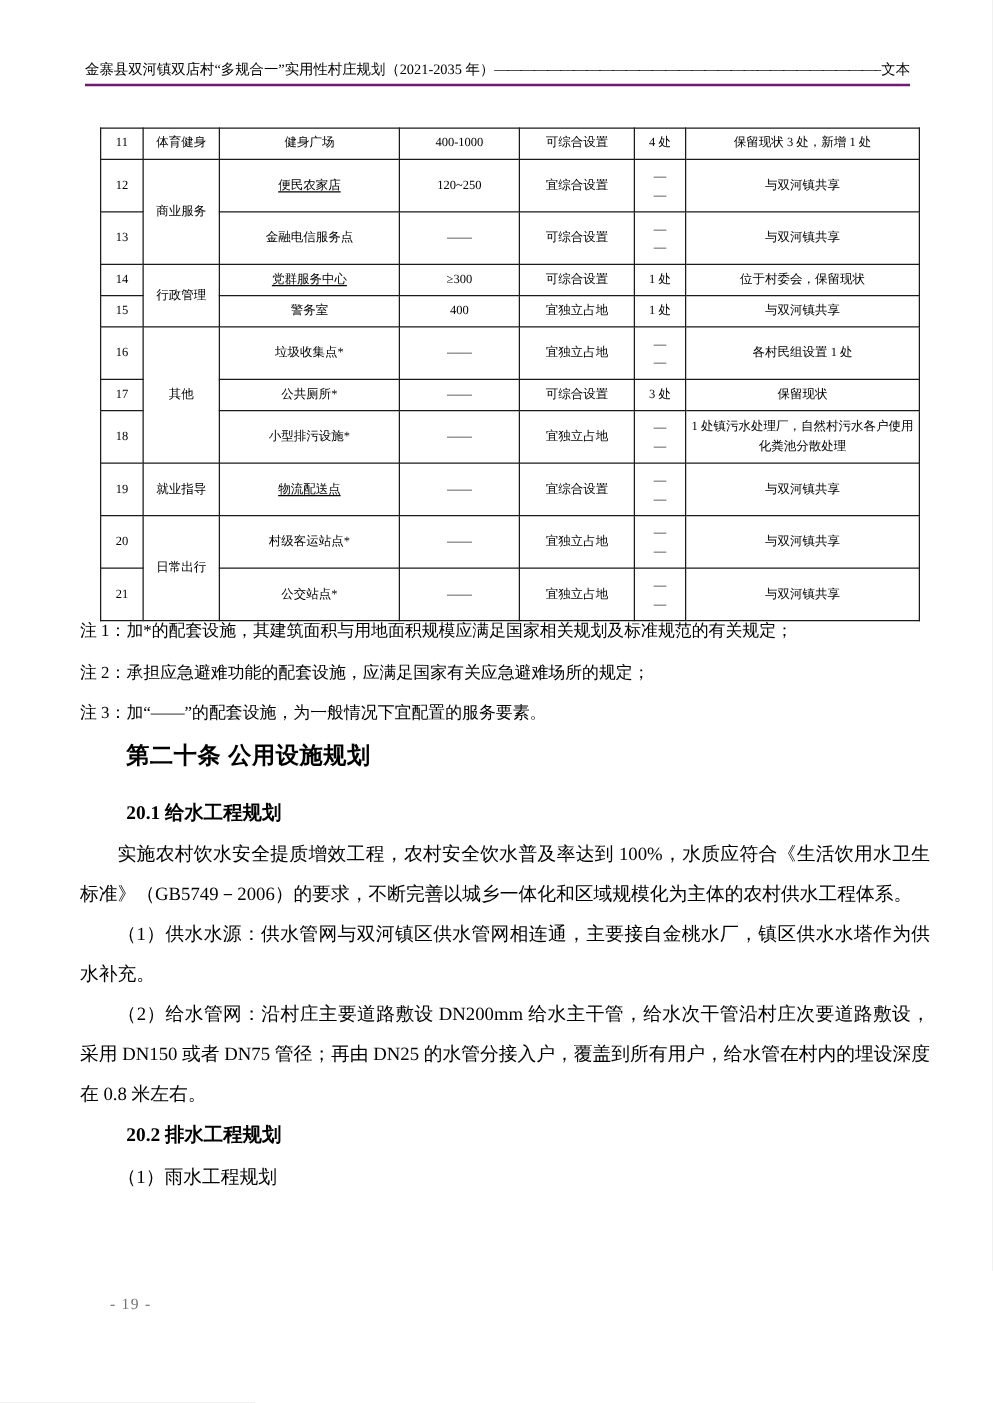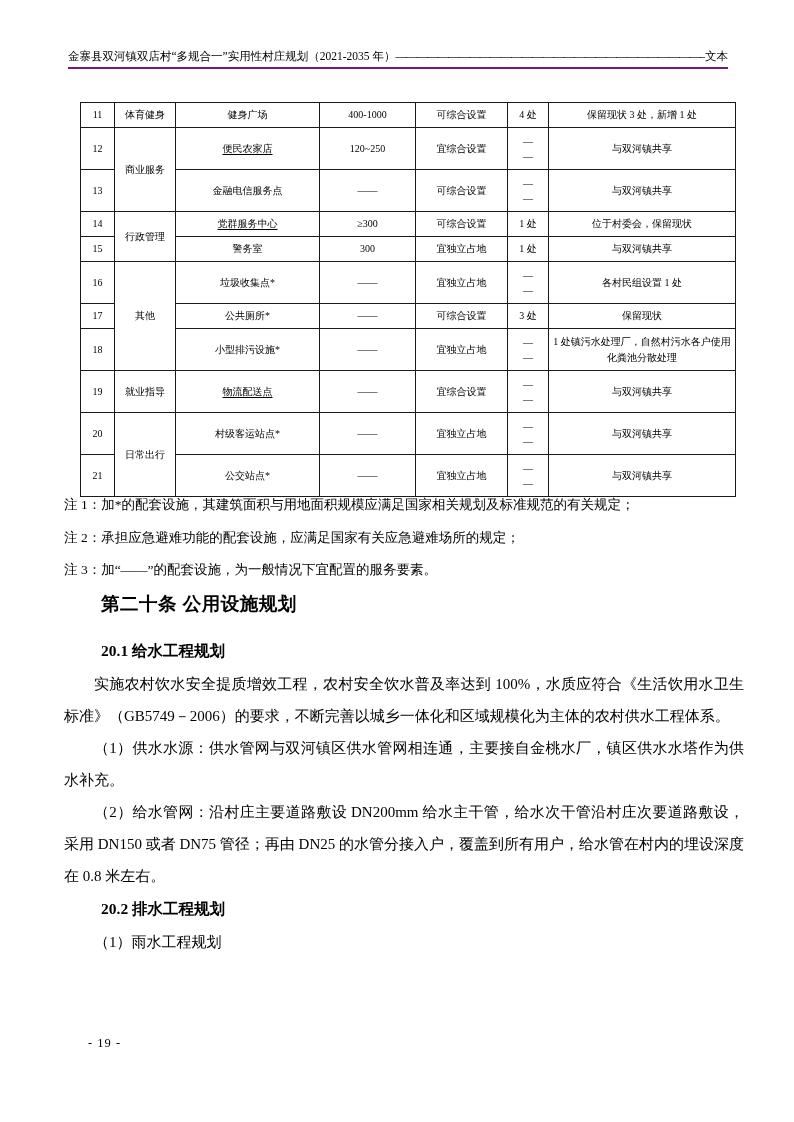--- a/index.html
+++ b/index.html
@@ -129,21 +129,21 @@
           <td class="c-cat" rowspan="2">行政管理</td>
           <td class="c-name u">党群服务中心</td>
           <td class="c-area">≥300</td>
           <td class="c-mode">可综合设置</td>
           <td class="c-cnt">1 处</td>
           <td class="c-rem">位于村委会，保留现状</td>
         </tr>
         <tr style="height: 25px;">
           <td class="c-no">15</td>
           <td class="c-name">警务室</td>
-          <td class="c-area">300</td>
+          <td class="c-area">400</td>
           <td class="c-mode">宜独立占地</td>
           <td class="c-cnt">1 处</td>
           <td class="c-rem">与双河镇共享</td>
         </tr>
         <tr style="height: 42px;">
           <td class="c-no">16</td>
           <td class="c-cat" rowspan="3">其他</td>
           <td class="c-name">垃圾收集点*</td>
           <td class="c-area">——</td>
           <td class="c-mode">宜独立占地</td>
@@ -220,15 +220,15 @@
 
   <div class="body-text">
     <div class="sub-title">20.1 给水工程规划</div>
     <p>实施农村饮水安全提质增效工程，农村安全饮水普及率达到 100%，水质应符合《生活饮用水卫生标准》（GB5749－2006）的要求，不断完善以城乡一体化和区域规模化为主体的农村供水工程体系。</p>
     <p>（1）供水水源：供水管网与双河镇区供水管网相连通，主要接自金桃水厂，镇区供水水塔作为供水补充。</p>
     <p>（2）给水管网：沿村庄主要道路敷设 DN200mm 给水主干管，给水次干管沿村庄次要道路敷设，采用 DN150 或者 DN75 管径；再由 DN25 的水管分接入户，覆盖到所有用户，给水管在村内的埋设深度在 0.8 米左右。</p>
     <div class="sub-title">20.2 排水工程规划</div>
     <p>（1）雨水工程规划</p>
   </div>
 
-  <div class="footer" style="color: #000000;">- 19 -</div>
+  <div class="footer" style="color: #737373;">- 19 -</div>
 
 </div>
 
 </body></html>

